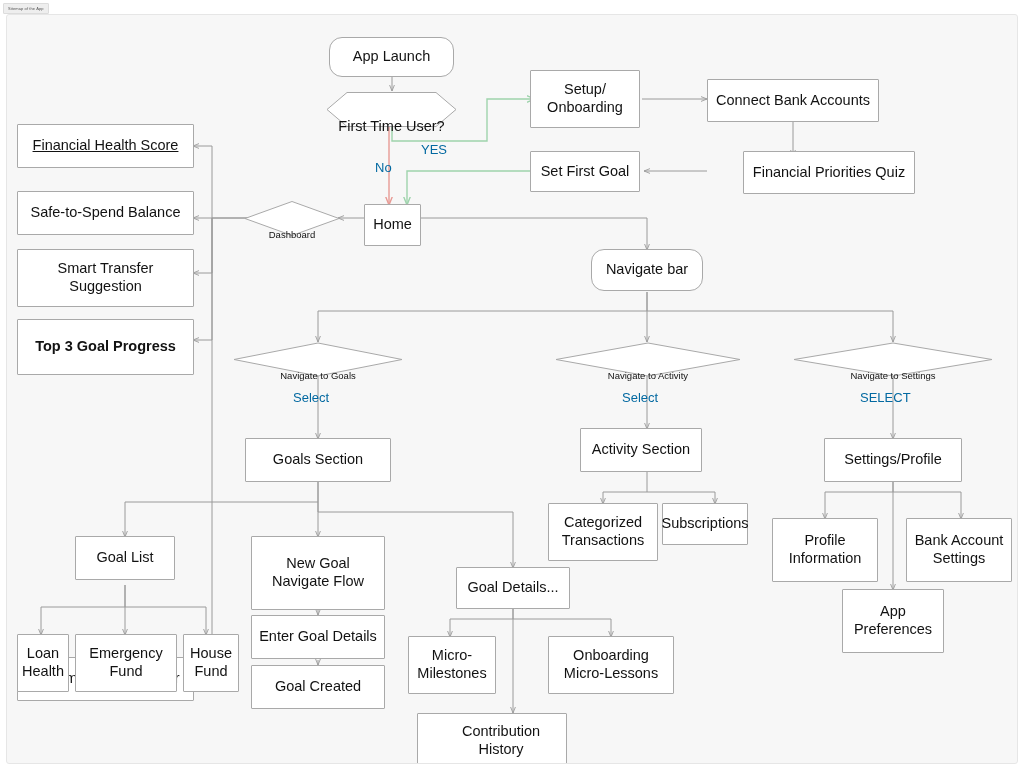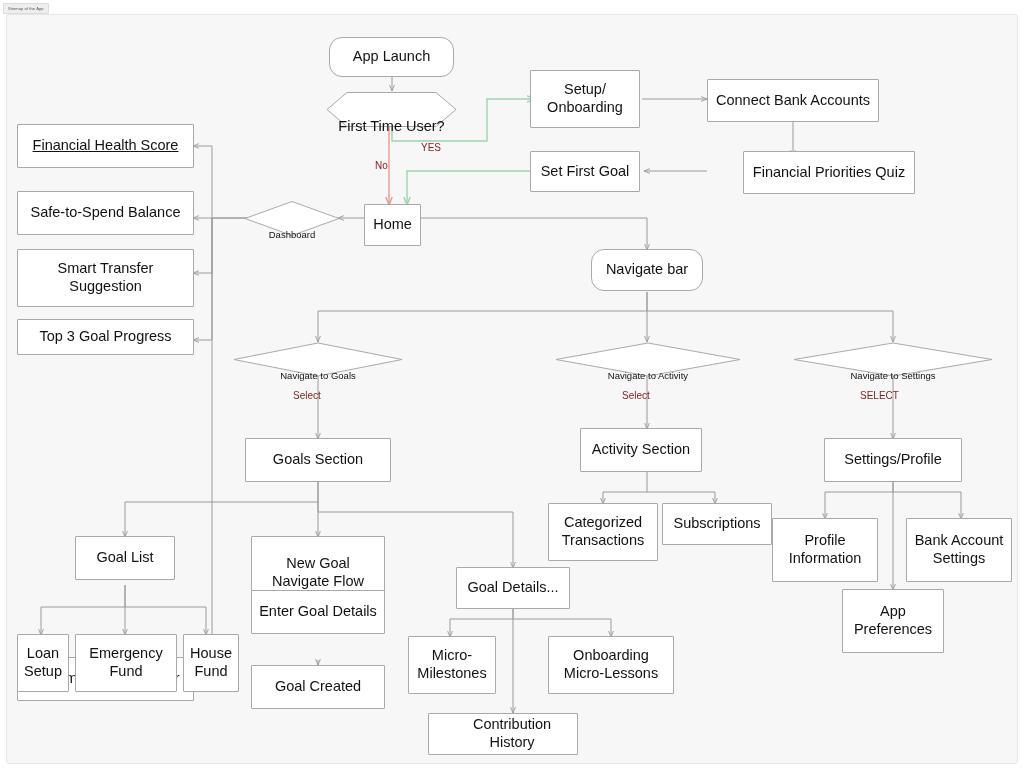--- a/index.html
+++ b/index.html
@@ -52,21 +52,21 @@
     text-align:center;
     color:#111;
     font-size:9.5px;
     pointer-events:none;
   }
   .diamond .dlabel{position:relative;z-index:2;margin-top:32px;}
   .diamond svg{position:absolute;left:0;top:0;}
 
   .edgelabel{
     position:absolute;
-    font-size:10px;color:#7f1d1d;
+    font-size:13px;color:#0369a1;
     background:transparent;
     white-space:nowrap;
   }
 </style>
 </head>
 <body>
 
 <div id="root">
 
   <div class="titletab">Sitemap of the App</div>
@@ -172,21 +172,21 @@
           <polygon points="1,18.5 48,1.5 95,18.5 48,35.5" fill="#ffffff" stroke="#a9a9a9" stroke-width="1"></polygon>
         </svg>
       <span class="dlabel">Dashboard</span>
     </div>
 
     <div class="node round" style="left:584px;top:234px;width:112px;height:42px;">Navigate bar</div>
 
     <div class="node" style="left:10px;top:109px;width:177px;height:44px;text-decoration:underline;">Financial Health Score</div>
     <div class="node" style="left:10px;top:176px;width:177px;height:44px;">Safe-to-Spend Balance</div>
     <div class="node" style="left:10px;top:234px;width:177px;height:58px;">Smart Transfer Suggestion</div>
-    <div class="node" style="left:10px;top:304px;width:177px;height:36px;">Top 3 Goal Progress</div>
+    <div class="node" style="left:10px;top:304px;width:177px;height:56px;font-weight:bold;">Top 3 Goal Progress</div>
     <div class="node" style="left:10px;top:642px;width:177px;height:44px;">Upcoming Bills Tracker</div>
 
     <div class="diamond" style="left:226px;top:327px;width:170px;height:35px;">
       <svg width="170" height="35" viewBox="0 0 170 35">
           <polygon points="1,17.5 85,1 169,17.5 85,34" fill="#ffffff" stroke="#a9a9a9" stroke-width="1"></polygon>
         </svg>
       <span class="dlabel">Navigate to Goals</span>
     </div>
     <div class="diamond" style="left:548px;top:327px;width:186px;height:35px;">
       <svg width="186" height="35" viewBox="0 0 186 35">
@@ -206,33 +206,33 @@
     <div class="edgelabel" style="left:286px;top:375px;">Select</div>
     <div class="edgelabel" style="left:615px;top:375px;">Select</div>
     <div class="edgelabel" style="left:853px;top:375px;">SELECT</div>
 
     <div class="node" style="left:238px;top:423px;width:146px;height:44px;">Goals Section</div>
     <div class="node" style="left:573px;top:413px;width:122px;height:44px;">Activity Section</div>
     <div class="node" style="left:817px;top:423px;width:138px;height:44px;">Settings/Profile</div>
 
     <div class="node" style="left:68px;top:521px;width:100px;height:44px;">Goal List</div>
     <div class="node" style="left:244px;top:521px;width:134px;height:74px;">New Goal Navigate Flow</div>
-    <div class="node" style="left:244px;top:575px;width:134px;height:44px;">Enter Goal Details</div>
+    <div class="node" style="left:244px;top:600px;width:134px;height:44px;">Enter Goal Details</div>
     <div class="node" style="left:244px;top:650px;width:134px;height:44px;">Goal Created</div>
 
-    <div class="node" style="left:10px;top:619px;width:52px;height:58px;">Loan Setup</div>
+    <div class="node" style="left:10px;top:619px;width:52px;height:58px;">Loan Health</div>
     <div class="node" style="left:68px;top:619px;width:102px;height:58px;">Emergency Fund</div>
     <div class="node" style="left:176px;top:619px;width:56px;height:58px;">House Fund</div>
 
     <div class="node" style="left:449px;top:552px;width:114px;height:42px;">Goal Details...</div>
     <div class="node" style="left:401px;top:621px;width:88px;height:58px;">Micro-Milestones</div>
     <div class="node" style="left:541px;top:621px;width:126px;height:58px;">Onboarding Micro-Lessons</div>
-    <div class="node" style="left:421px;top:698px;width:150px;height:42px;padding-left:24px;">Contribution History</div>
+    <div class="node" style="left:410px;top:698px;width:150px;height:56px;padding-left:24px;">Contribution History</div>
 
     <div class="node" style="left:541px;top:488px;width:110px;height:58px;">Categorized Transactions</div>
-    <div class="node" style="left:655px;top:488px;width:110px;height:42px;">Subscriptions</div>
+    <div class="node" style="left:655px;top:488px;width:86px;height:42px;">Subscriptions</div>
 
     <div class="node" style="left:765px;top:503px;width:106px;height:64px;">Profile Information</div>
     <div class="node" style="left:899px;top:503px;width:106px;height:64px;">Bank Account Settings</div>
     <div class="node" style="left:835px;top:574px;width:102px;height:64px;">App Preferences</div>
 
   </div>
 </div>
 
 </body></html>

